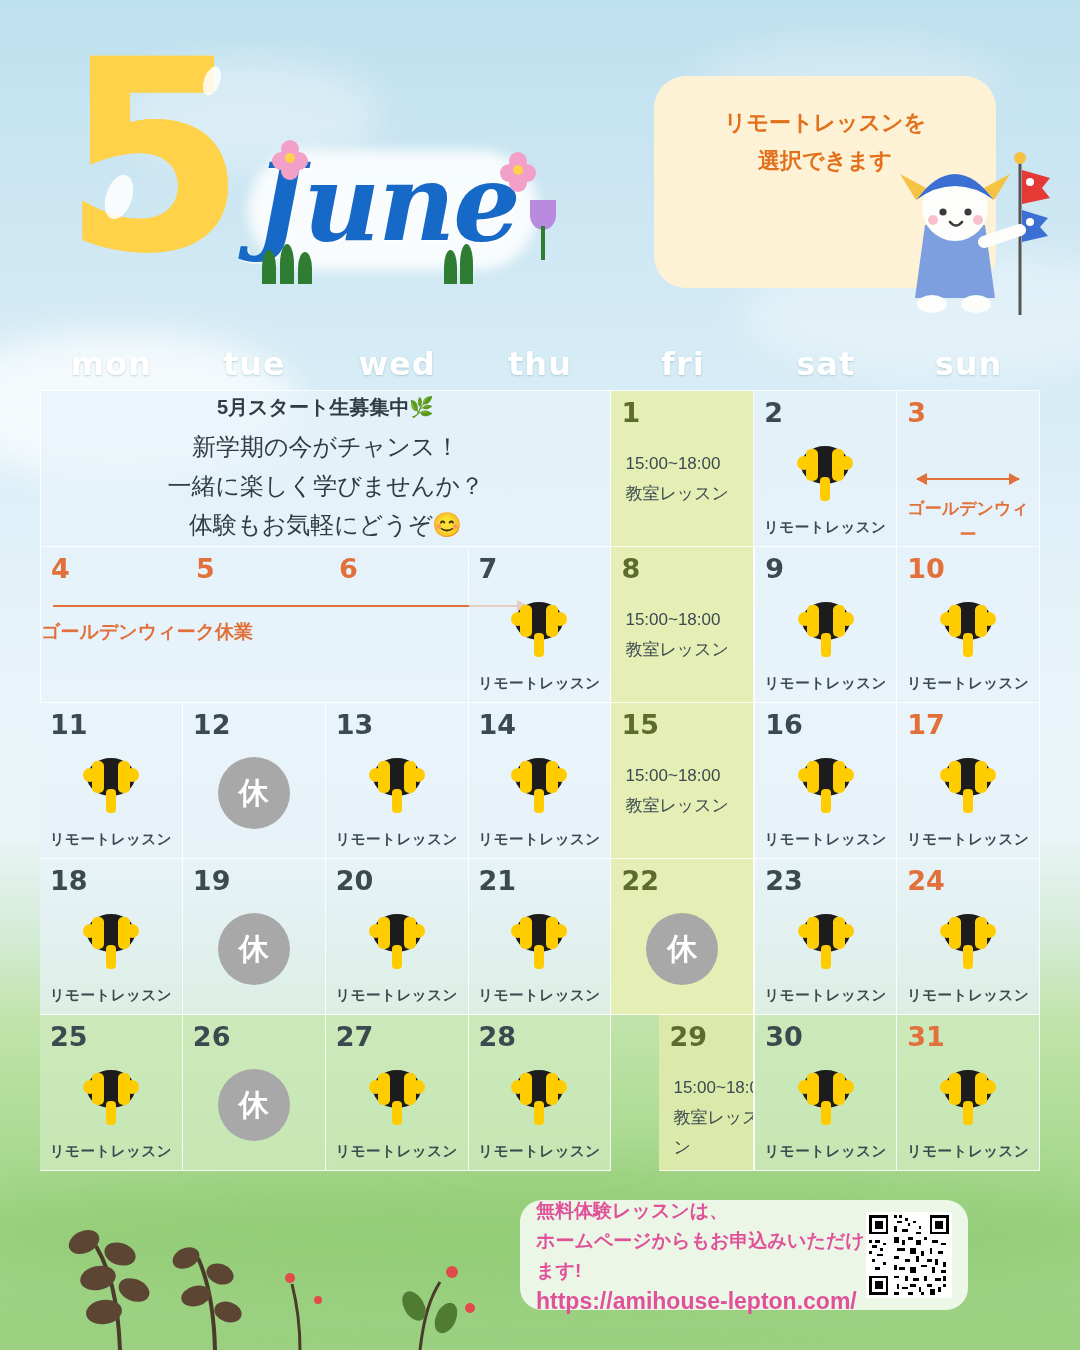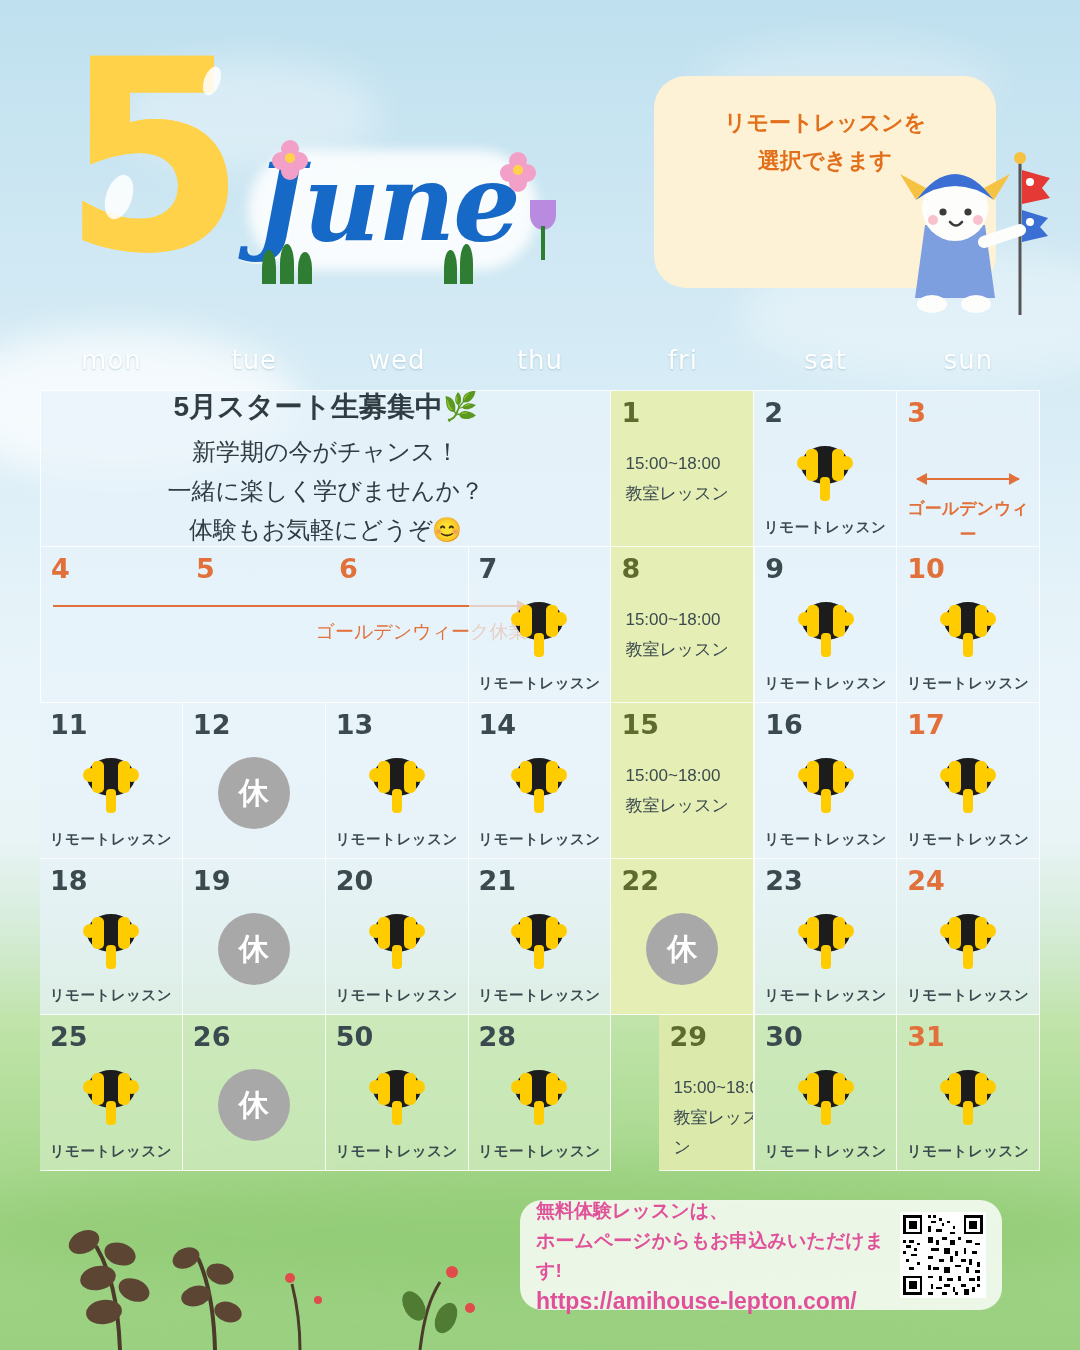--- a/index.html
+++ b/index.html
@@ -76,21 +76,21 @@
   .mascot { position: absolute; right: 30px; top: 130px; width: 170px; height: 190px; }
 
   
   .weekdays {
     position: absolute; left: 40px; top: 345px; width: 1000px;
     display: grid; grid-template-columns: repeat(7, 1fr);
     text-align: center;
   }
   .weekdays div {
     font-family: "DejaVu Sans", sans-serif;
-    font-weight: 400; font-size: 26px; color: #fff;
+    font-weight: 700; font-size: 32px; color: #fff;
     letter-spacing: 1px;
     text-shadow: 0 1px 2px rgba(90,140,160,.35);
   }
 
   
   .cal {
     position: absolute; left: 40px; top: 390px; width: 1000px;
     display: grid;
     grid-template-columns: repeat(7, 1fr);
     grid-auto-rows: 156px;
@@ -140,21 +140,21 @@
   .promo {
     grid-column: 1 / span 4;
     display: flex; flex-direction: column; align-items: center; justify-content: center;
     text-align: center;
     background: rgba(232,243,250,.72);
     border-right: 1px solid rgba(255,255,255,.85);
     border-bottom: 1px solid rgba(255,255,255,.85);
     border-left: 1px solid rgba(255,255,255,.85);
     padding: 6px 10px;
   }
-  .promo .l1 { font-size: 28px; font-weight: 700; color: #2f3c42; margin-bottom: 6px; }
+  .promo .l1 { font-size: 20px; font-weight: 700; color: #2f3c42; margin-bottom: 6px; }
   .promo .l { font-size: 24px; color: #2f3c42; line-height: 39px; }
 
   
   .gw {
     position: relative;
     display: flex; flex-direction: column; align-items: center; justify-content: center;
   }
   .gw .arrow-line {
     position: absolute; left: 10px; right: 10px; top: 52px;
     height: 2px; background: #e2703a;
@@ -175,21 +175,21 @@
   }
   .gw-span4 { grid-column: 1 / span 4; position: relative; background: rgba(232,243,250,.72);
     border-right: 1px solid rgba(255,255,255,.85); border-bottom: 1px solid rgba(255,255,255,.85);
     border-left: 1px solid rgba(255,255,255,.85); }
   .gw-sun-day { position: absolute; left: 10px; top: 8px; }
 
   
   .footer-plants { position: absolute; left: 0; bottom: 0; width: 1080px; height: 200px; }
 
   .cta {
-    position: absolute; left: 520px; bottom: 40px; width: 482px; height: 110px;
+    position: absolute; left: 520px; bottom: 40px; width: 448px; height: 110px;
     background: rgba(255,255,255,.82);
     border-radius: 22px;
     display: flex; align-items: center; padding: 12px 16px;
   }
   .cta .txt { flex: 1; }
   .cta .t1 { font-size: 19px; font-weight: 700; color: #e0519a; line-height: 30px; }
   .cta .url { font-size: 23px; font-weight: 700; color: #e0519a; margin-top: 2px; }
   .qr { width: 86px; height: 86px; background: #fff; padding: 3px; }
 </style>
 </head>
@@ -320,21 +320,21 @@
         <div class="arrow-line left"></div>
         <div class="gwtext">ゴールデンウィー<br>ク休業</div>
       </div>
     </div>
 
     <div class="gw-span4" style="grid-column: 1 / span 3;">
       <div class="gw-sun-day daynum holiday" style="left:10px;">4</div>
       <div class="daynum holiday" style="position:absolute;left:155px;top:8px;">5</div>
       <div class="daynum holiday" style="position:absolute;left:298px;top:8px;">6</div>
       <div class="arrow-line" style="position:absolute;left:12px;right:-60px;top:58px;height:2px;background:#e2703a;"></div>
-      <div style="position:absolute;left:0;right:-60px;top:72px;text-align:right;color:#e2703a;font-weight:400;font-size:19px;">ゴールデンウィーク休業</div>
+      <div style="position:absolute;left:0;right:-60px;top:72px;text-align:left;color:#e2703a;font-weight:700;font-size:19px;">ゴールデンウィーク休業</div>
       <div style="position:absolute;right:-60px;top:53px;border-left:11px solid #e2703a;border-top:6px solid transparent;border-bottom:6px solid transparent;"></div>
     </div>
 
     <div class="cell">
       <div class="daynum">7</div>
       <svg class="bee" viewBox="0 0 86 64">
         <ellipse cx="43" cy="22" rx="24" ry="19" fill="#1c1c1c"></ellipse>
         <rect x="24" y="6" width="12" height="32" rx="5" fill="#ffcc00"></rect>
         <rect x="50" y="6" width="12" height="32" rx="5" fill="#ffcc00"></rect>
         <circle cx="22" cy="20" r="7" fill="#ffcc00"></circle>
@@ -543,21 +543,21 @@
       </svg>
       <div class="cap">リモートレッスン</div>
     </div>
 
     <div class="cell green">
       <div class="daynum">26</div>
       <div class="rest">休</div>
     </div>
 
     <div class="cell green">
-      <div class="daynum">50</div>
+      <div class="daynum">27</div>
       <svg class="bee" viewBox="0 0 86 64">
         <ellipse cx="43" cy="22" rx="24" ry="19" fill="#1c1c1c"></ellipse>
         <rect x="24" y="6" width="12" height="32" rx="5" fill="#ffcc00"></rect>
         <rect x="50" y="6" width="12" height="32" rx="5" fill="#ffcc00"></rect>
         <circle cx="22" cy="20" r="7" fill="#ffcc00"></circle>
         <circle cx="64" cy="20" r="7" fill="#ffcc00"></circle>
         <rect x="38" y="34" width="10" height="24" rx="4" fill="#ffcc00"></rect>
       </svg>
       <div class="cap">リモートレッスン</div>
     </div>

